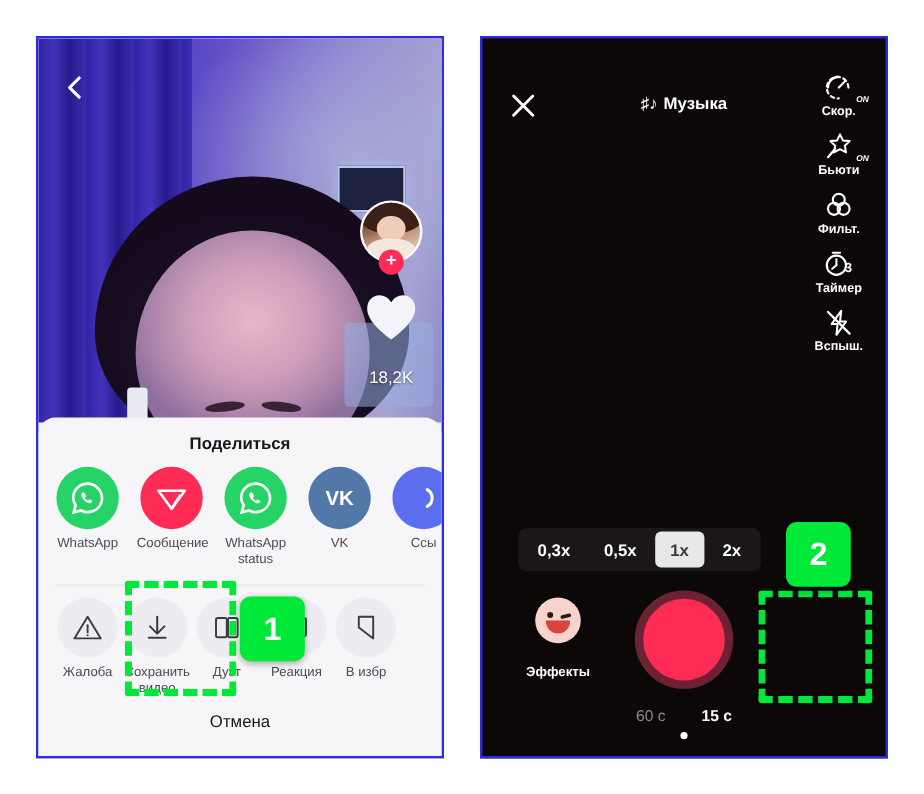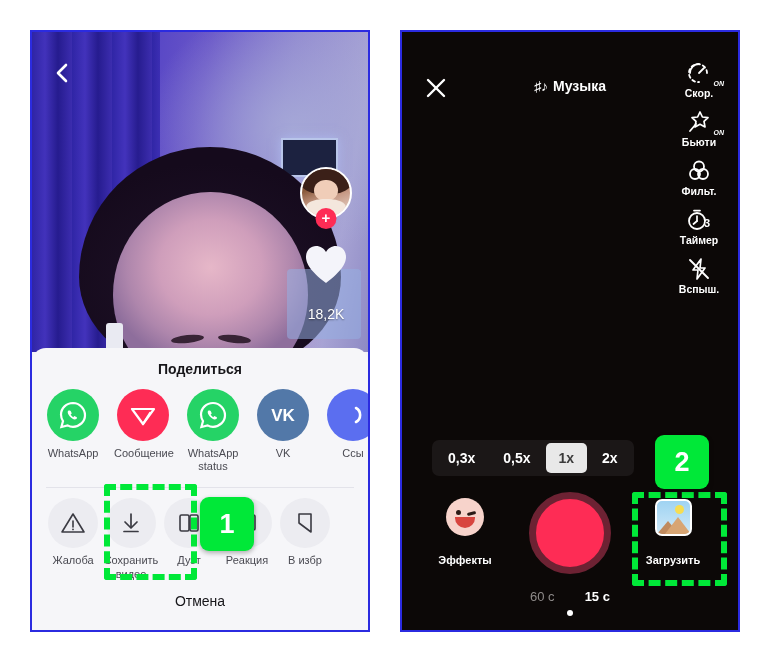--- a/index.html
+++ b/index.html
@@ -357,28 +357,20 @@
         <div class="smiley">
           <div class="sm-eye l"></div>
           <div class="sm-wink"></div>
           <div class="sm-mouth"></div>
         </div>
         <div class="b-label">Эффекты</div>
       </div>
 
       <div class="record"></div>
 
-      <div class="upload">
-        <div class="thumb">
-          <div class="sun"></div>
-          <div class="mtn"></div>
-          <div class="mtn2"></div>
-        </div>
-        <div class="b-label">Загрузить</div>
-      </div>
 
       <div class="durations">
         <div class="dur">60 с</div>
         <div class="dur sel">15 с</div>
       </div>
       <div class="page-dot"></div>
     </div>
   </div>
 
   <div class="dashbox" id="dash-save"></div>

